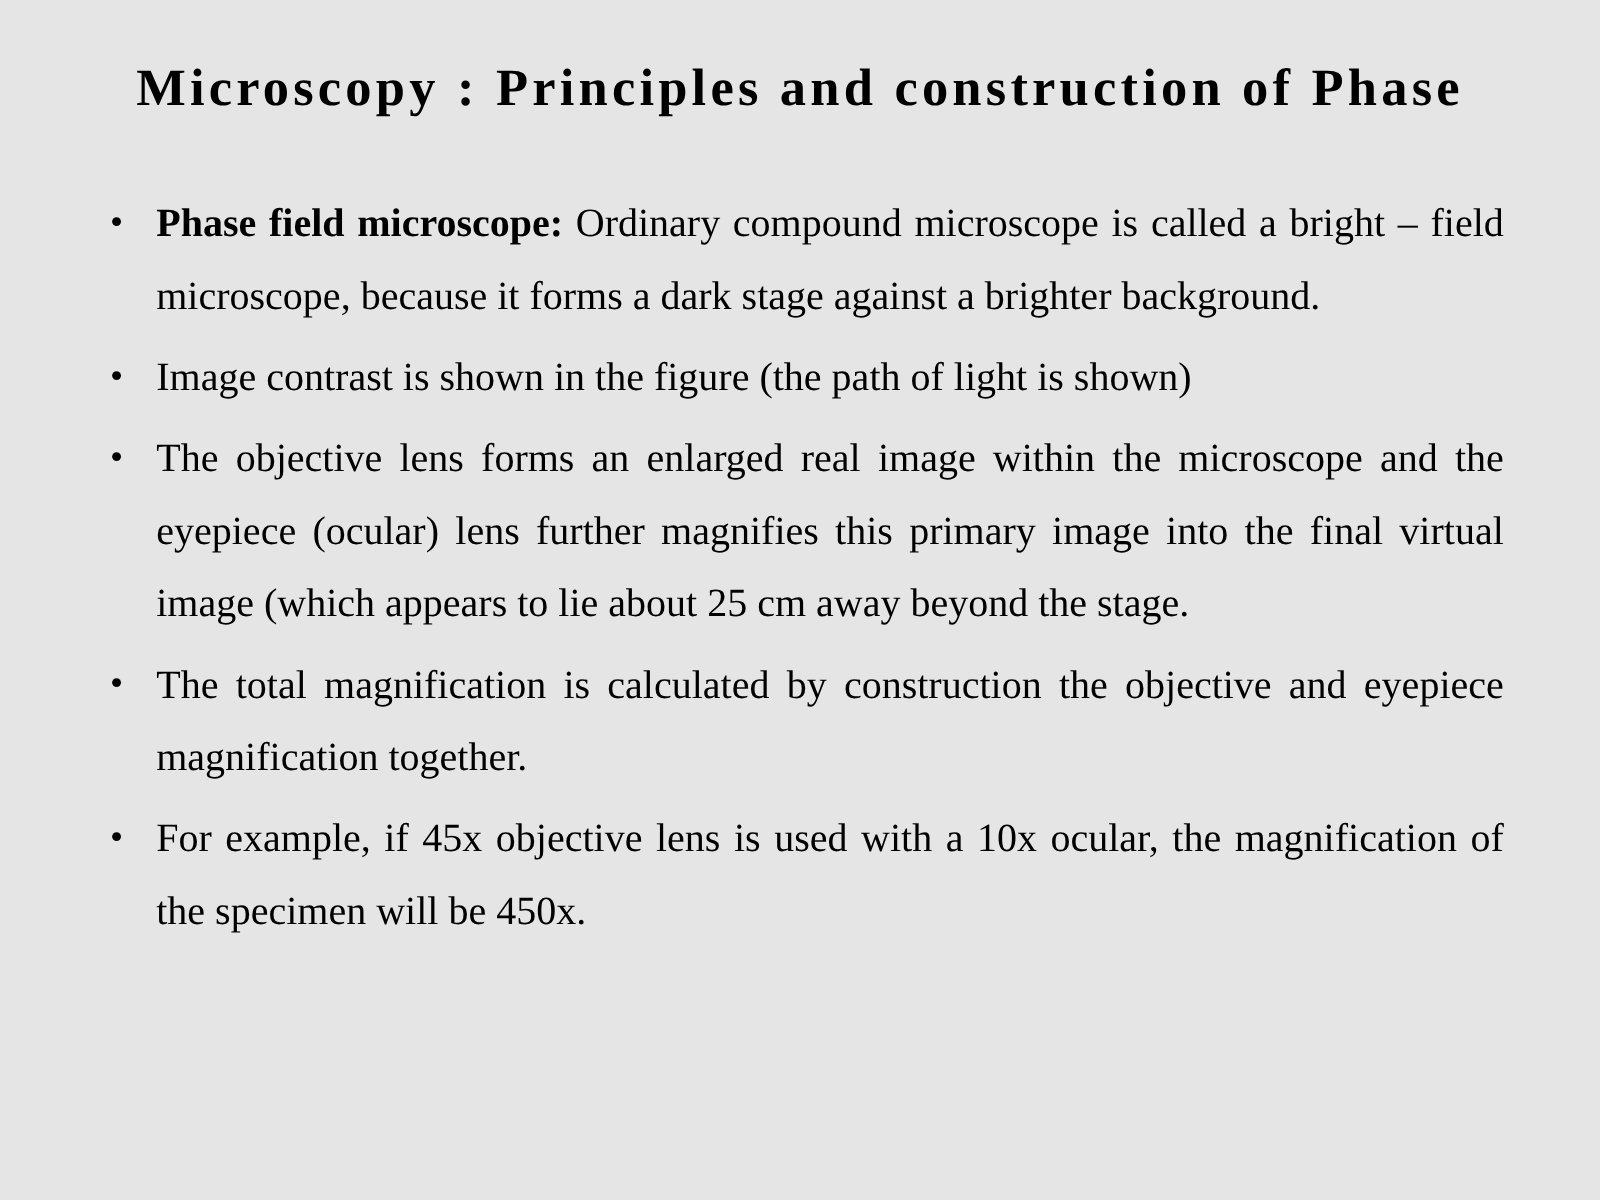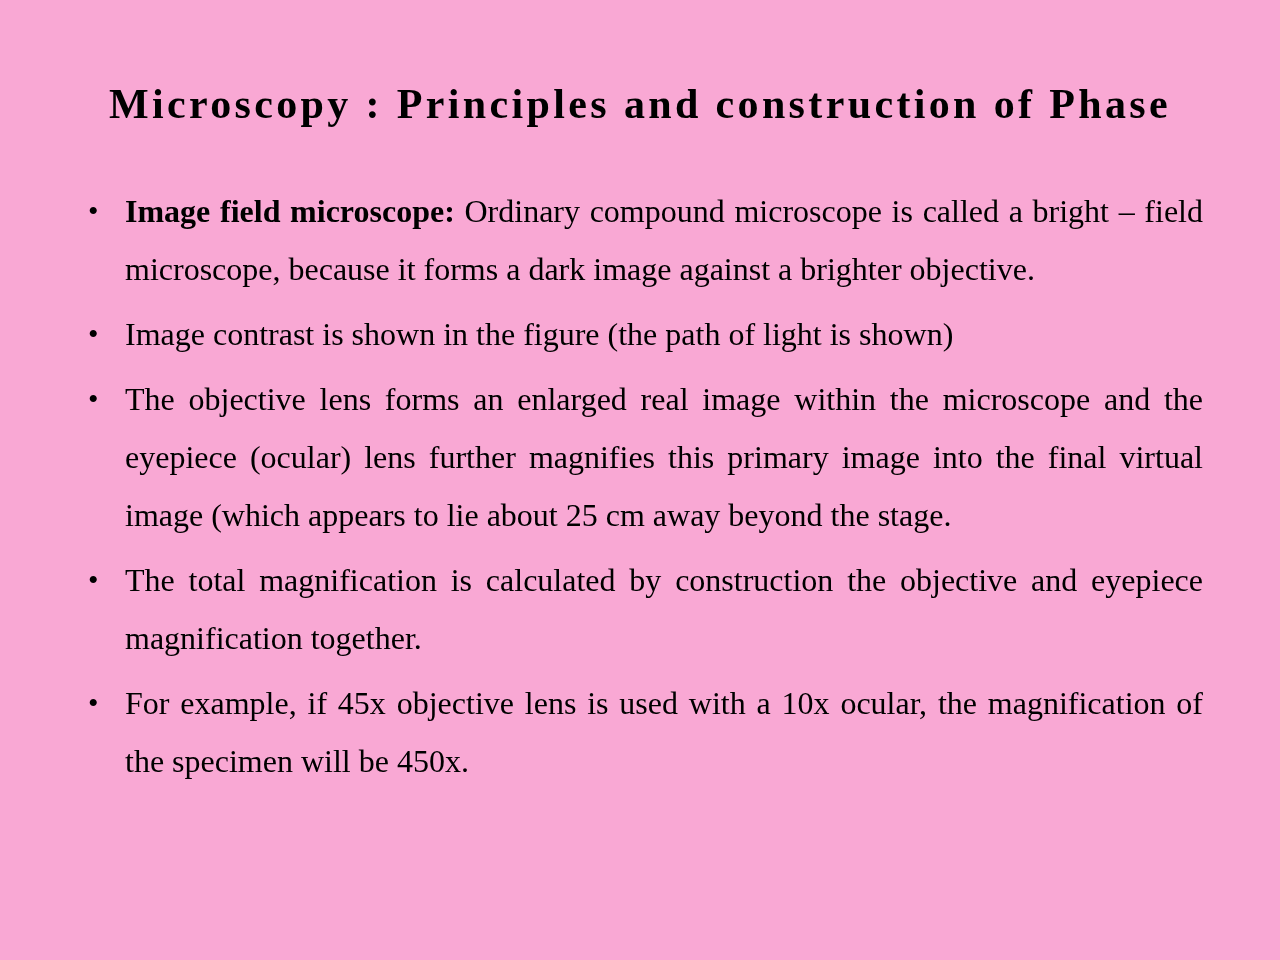--- a/index.html
+++ b/index.html
@@ -4,26 +4,26 @@
 <style>
   html, body {
     margin: 0;
     padding: 0;
     background: #ffffff;
   }
   .slide {
     position: relative;
     width: 1280px;
     height: 960px;
-    background: #f9a8d4;
+    background: #e5e5e5;
     color: #000000;
     font-family: "Liberation Serif", "DejaVu Serif", serif;
     overflow: hidden;
     box-sizing: border-box;
-    padding-top: 76px;
+    padding-top: 43px;
   }
   .title {
     margin: 0;
     text-align: center;
     font-weight: bold;
     font-size: 42px;
     line-height: 56px;
     letter-spacing: 0.08em;
     color: #000000;
   }
@@ -64,21 +64,21 @@
 <div class="slide">
 
   <h1 class="title">
     <span class="title-line">Microscopy : Principles and construction of Phase</span>
   </h1>
 
   <div class="bullets">
 
     <div class="bullet-item">
       <span class="bullet-marker">•</span>
-      <p class="bullet-text"><span class="bold-lead">Image field microscope:</span><span> Ordinary compound microscope is called a bright – field microscope, because it forms a dark image against a brighter objective.</span></p>
+      <p class="bullet-text"><span class="bold-lead">Phase field microscope:</span><span> Ordinary compound microscope is called a bright – field microscope, because it forms a dark stage against a brighter background.</span></p>
     </div>
 
     <div class="bullet-item">
       <span class="bullet-marker">•</span>
       <p class="bullet-text"><span class="bold-lead"></span><span>Image contrast is shown in the figure (the path of light is shown)</span></p>
     </div>
 
     <div class="bullet-item">
       <span class="bullet-marker">•</span>
       <p class="bullet-text"><span class="bold-lead"></span><span>The objective lens forms an enlarged real image within the microscope and the eyepiece (ocular) lens further magnifies this primary image into the final virtual image (which appears to lie about 25 cm away beyond the stage.</span></p>

